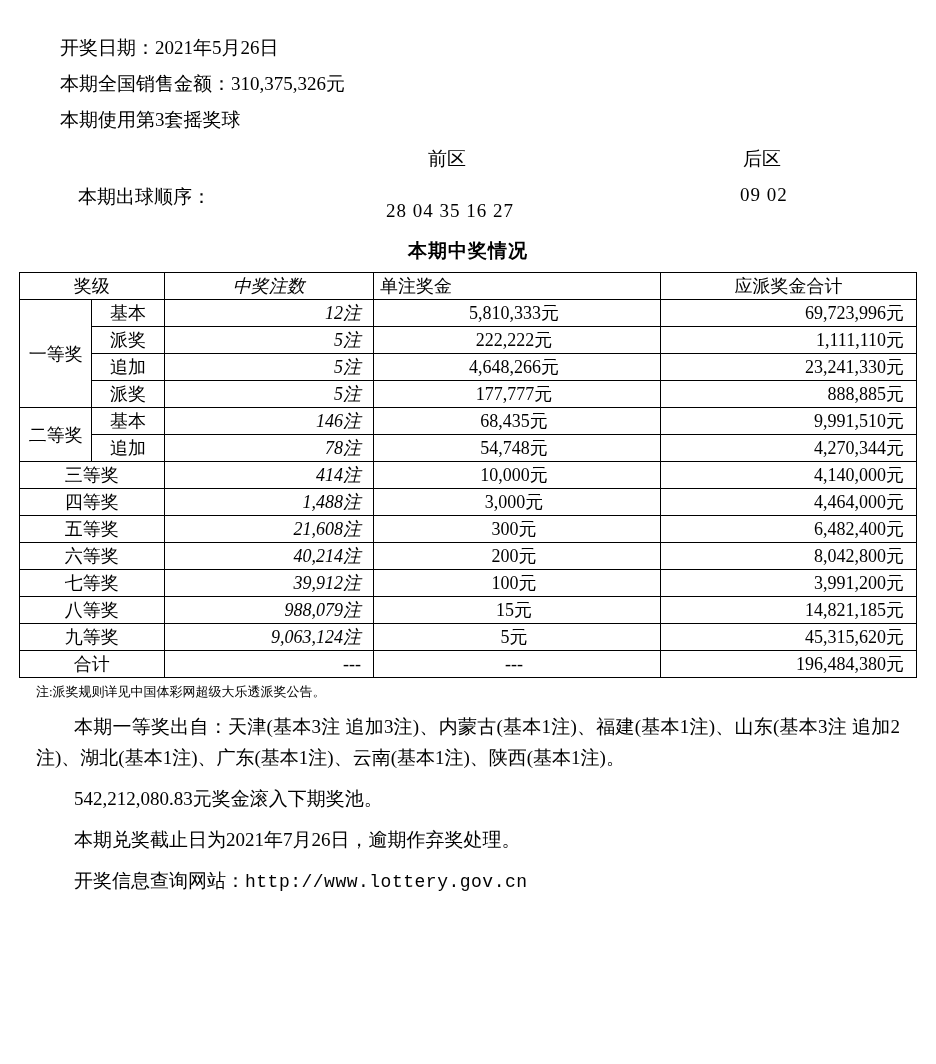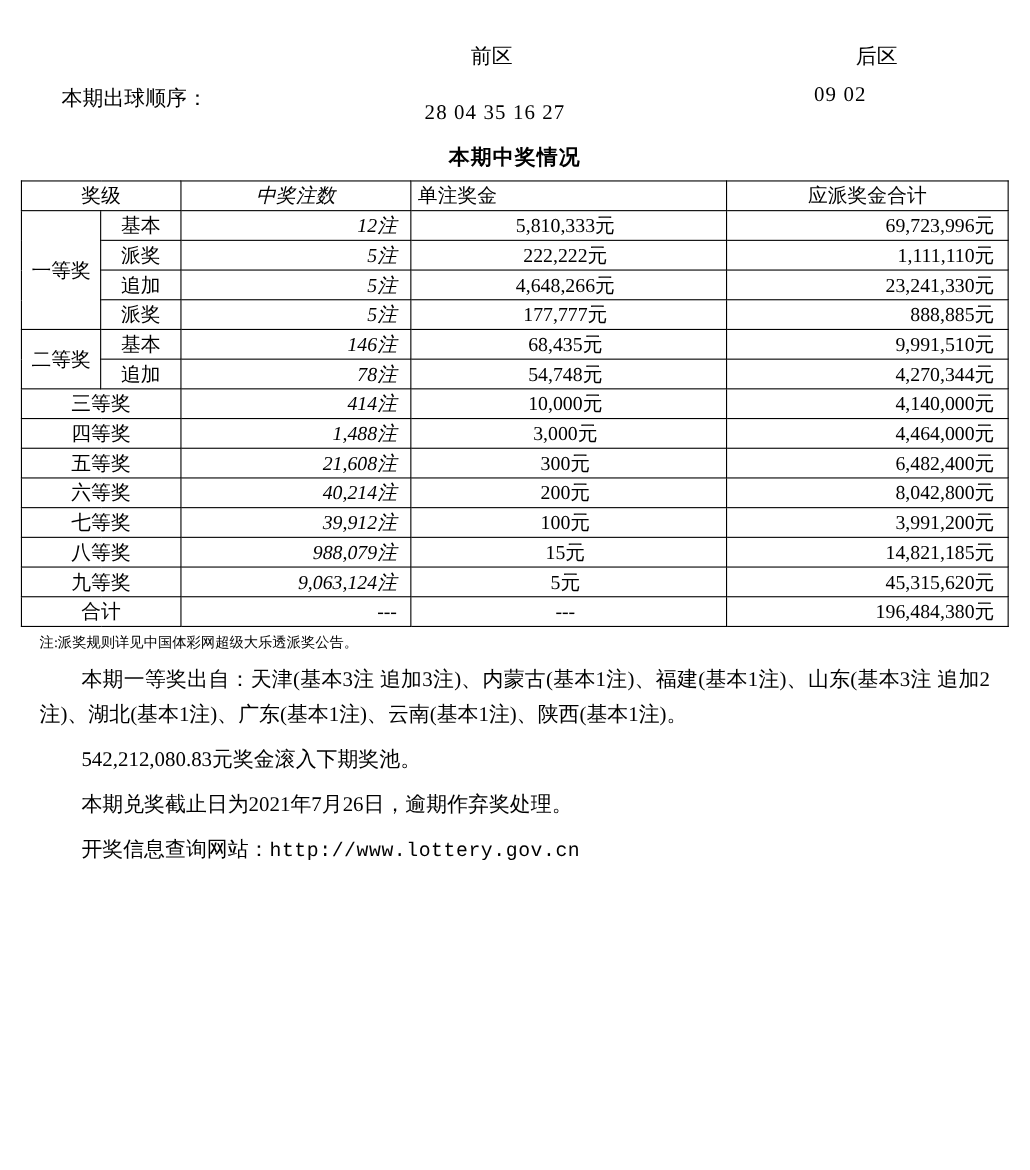--- a/index.html
+++ b/index.html
@@ -38,32 +38,32 @@
     margin-top: 8px;
     font-size: 19px;
   }
   .zone-header .front {
     position: absolute;
     left: 410px;
     top: 0;
   }
   .zone-header .back {
     position: absolute;
-    left: 760px;
+    left: 725px;
     top: 0;
   }
 
   .ball-row {
     position: relative;
     height: 44px;
     font-size: 19px;
   }
   .ball-row .label {
     position: absolute;
-    left: 38px;
+    left: 60px;
     top: 0;
     white-space: nowrap;
   }
   .ball-row .front-nums {
     position: absolute;
     left: 368px;
     top: 16px;
     white-space: nowrap;
     letter-spacing: 1px;
   }
@@ -127,20 +127,25 @@
     font-family: "Liberation Mono", "DejaVu Sans Mono", monospace;
     font-size: 18px;
     letter-spacing: 0.5px;
   }
 </style>
 </head>
 <body>
 
 <div class="page">
 
+  <div class="head-lines">
+    <div class="line">开奖日期：2021年5月26日</div>
+    <div class="line">本期全国销售金额：310,375,326元</div>
+    <div class="line">本期使用第3套摇奖球</div>
+  </div>
 
   <div class="zone-header">
     <span class="front">前区</span>
     <span class="back">后区</span>
   </div>
 
   <div class="ball-row">
     <span class="label">本期出球顺序：</span>
     <span class="front-nums num">28 04 35 16 27</span>
     <span class="back-nums num">09 02</span>

